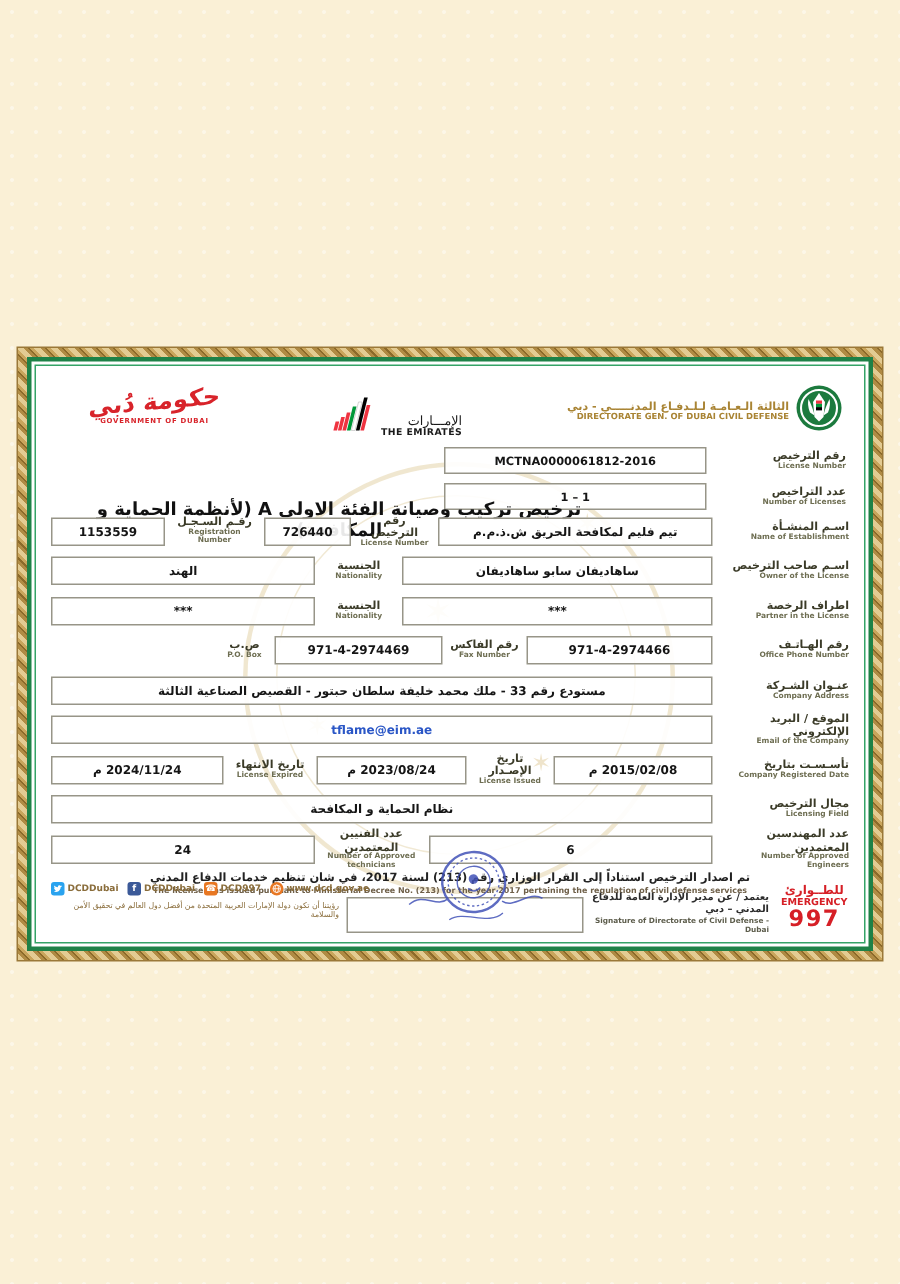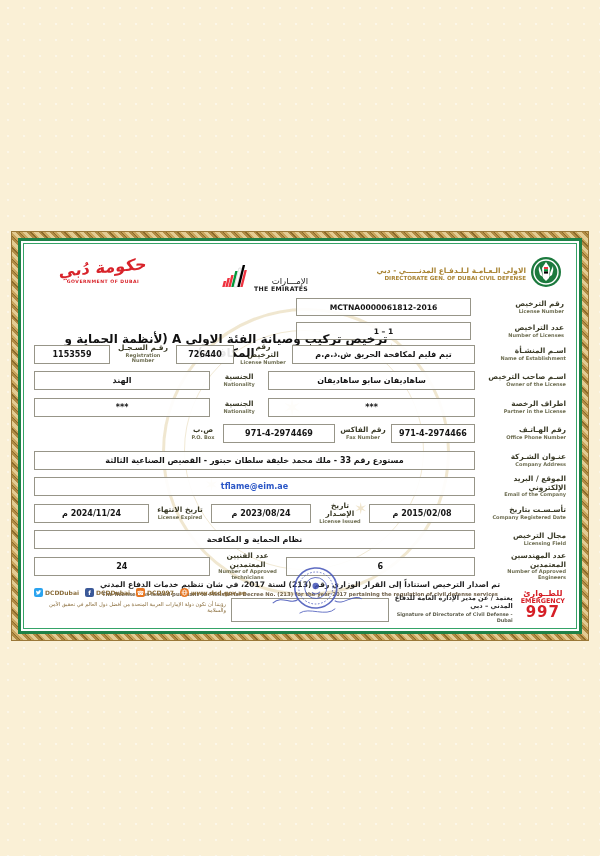--- a/index.html
+++ b/index.html
@@ -53,21 +53,21 @@
          font-size:12px;font-weight:bold;color:#111;margin-top:24px;}
 
   
   .form{position:absolute;left:10px;right:10px;top:100px;direction:rtl;}
   .frow{display:flex;align-items:center;margin-bottom:6.5px;gap:5px;height:20px;}
   .lbl{flex:none;}
   .lbl.main{width:86px;text-align:right;}
   .lbl.mid{text-align:center;}
   .w50{width:48px}.w58{width:56px}.w44{width:46px}.w30{width:30px}.w66{width:66px}.w52{width:52px}
   .grow{flex:1}
-  .bx-lic{width:58px}.bx-reg{width:76px}.bx-phone{width:84px}.bx-fax{width:112px}
+  .bx-lic{width:58px}.bx-reg{width:76px}.bx-phone{width:124px}.bx-fax{width:112px}
   .bx-date1{width:106px}.bx-date2{width:100px}
   .bx-nat{flex:1.02}.bx-owner{flex:1.2}.bx-tech{flex:1}.bx-eng{flex:1.08}
   .blue{color:#2a56c6;}
 
   .decree{position:absolute;left:10px;right:10px;top:336px;text-align:center;}
   .decree-ar{direction:rtl;font-size:7.6px;font-weight:bold;color:#222;}
   .decree-en{font-size:5.3px;font-weight:bold;color:#6f6049;margin-top:1.5px;}
 
   
   .bottom{position:absolute;left:10px;right:8px;bottom:5px;display:flex;align-items:flex-start;gap:5px;}
@@ -125,21 +125,21 @@
         </svg>
       </span>
       <span class="uae-text">
         <div class="uae-ar">الإمـــارات</div>
         <div class="uae-en">THE EMIRATES</div>
       </span>
     </div>
 
     <div class="dcd-logo">
       <span class="dcd-text">
-        <div class="dcd-ar">الاولى الـعـامـة لـلـدفـاع المدنـــــي - دبي</div>
+        <div class="dcd-ar">الثالثة الـعـامـة لـلـدفـاع المدنـــــي - دبي</div>
         <div class="dcd-en">DIRECTORATE GEN. OF DUBAI CIVIL DEFENSE</div>
       </span>
       <span>
         <svg width="32" height="32" viewBox="0 0 32 32">
           <circle cx="16" cy="16" r="15" fill="#1c7a3e"></circle>
           <circle cx="16" cy="16" r="12" fill="none" stroke="#fff" stroke-width="1.4"></circle>
           <path d="M16 6 L20 12 L19 22 L16 25 L13 22 L12 12 Z" fill="#fff"></path>
           <rect x="14" y="11" width="4" height="2.2" fill="#ef3340"></rect>
           <rect x="14" y="13.2" width="4" height="2.2" fill="#009739"></rect>
           <rect x="14" y="15.4" width="4" height="2.2" fill="#000"></rect>

